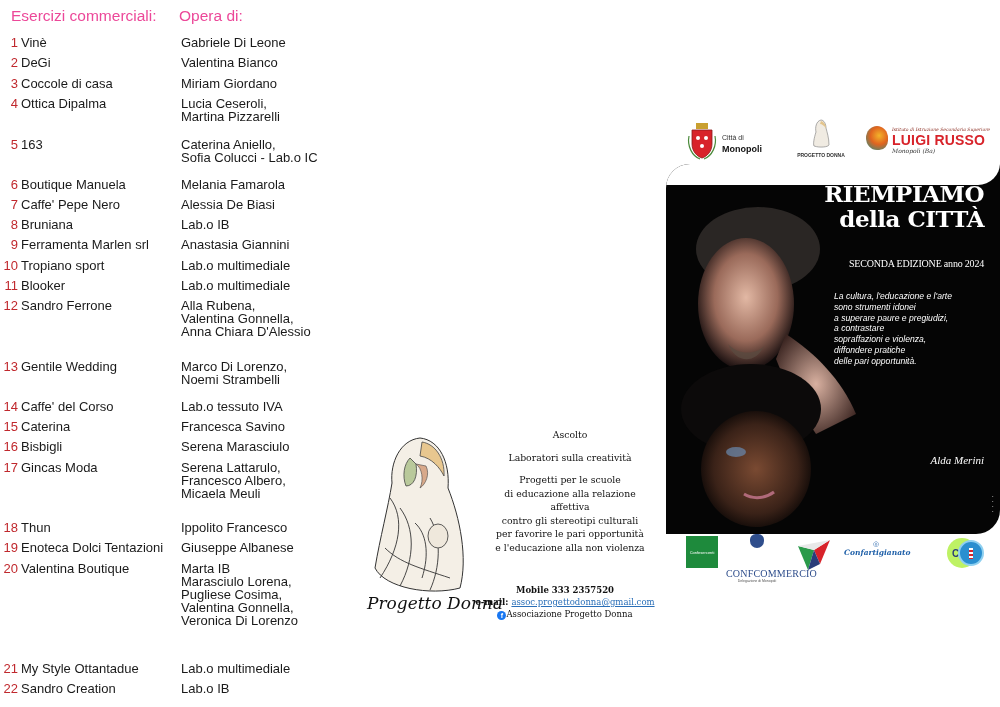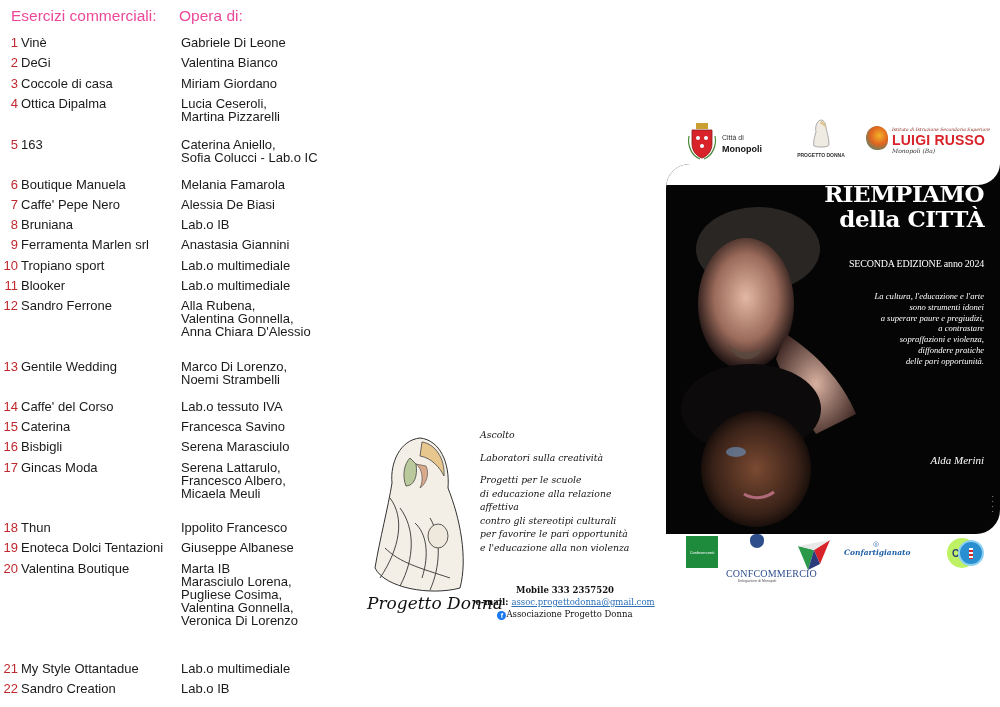--- a/index.html
+++ b/index.html
@@ -14,21 +14,21 @@
   .row { position: absolute; left: 0; width: 340px; font-size: 13px; line-height: 13px; }
   .row .num { position: absolute; right: 322px; color: #c0282d; text-align: right; }
   .row .shop { position: absolute; left: 21px; white-space: nowrap; }
   .row .artists { position: absolute; left: 181px; white-space: nowrap; }
   .row .artists div { line-height: 13px; }
 
   
   .pd-card { position: absolute; left: 340px; top: 410px; width: 320px; height: 220px; }
   .pd-figure { position: absolute; left: 20px; top: 18px; width: 115px; height: 170px; }
   .pd-brand { position: absolute; left: 27px; top: 183px; font-family: "DejaVu Serif", serif; font-style: italic; font-size: 17px; color: #111; }
-  .pd-text { position: absolute; left: 140px; top: 18px; width: 180px; text-align: left; font-family: "DejaVu Serif", serif; font-style: italic; font-size: 9.3px; line-height: 13.5px; color: #111; }
+  .pd-text { position: absolute; left: 140px; top: 18px; width: 180px; text-align: center; font-family: "DejaVu Serif", serif; font-size: 9.3px; line-height: 13.5px; color: #111; }
   .pd-text .gap { height: 9px; }
   .pd-contacts { position: absolute; left: 135px; top: 174px; width: 180px; text-align: center; font-family: "DejaVu Serif", serif; font-size: 8.5px; line-height: 12px; color: #111; }
   .pd-contacts .mail { color: #2a6fb8; text-decoration: underline; }
   .fb-icon { display: inline-block; width: 9px; height: 9px; border-radius: 50%; background: #1877f2; color: #fff; font-size: 7px; line-height: 9px; text-align: center; font-weight: bold; vertical-align: -1px; font-family: "Liberation Sans", sans-serif; }
 
   
   .poster { position: absolute; left: 666px; top: 112px; width: 334px; height: 510px; background: #ffffff; }
   .poster-top { position: absolute; left: 0; top: 0; width: 334px; height: 60px; }
   .poster-dark { position: absolute; left: 0; top: 52px; width: 334px; height: 370px; background: #050505; border-top-left-radius: 24px; border-bottom-right-radius: 24px; overflow: hidden; }
   .poster-dark::before { content: ""; position: absolute; left: 0; top: -1px; width: 334px; height: 22px; background: #fff; border-bottom-right-radius: 22px; }
@@ -49,21 +49,21 @@
   .russo-name { position: absolute; left: 26px; top: 6px; font-size: 14px; font-weight: bold; color: #d8232a; letter-spacing: 0.2px; white-space: nowrap; }
   .russo-city { position: absolute; left: 26px; top: 21px; font-family: "DejaVu Serif", serif; font-style: italic; font-size: 6px; color: #333; white-space: nowrap; }
 
   .photo { position: absolute; left: 0; top: 40px; width: 200px; height: 330px; }
 
   .title { position: absolute; right: 16px; top: 18px; text-align: right; color: #fff; font-family: "DejaVu Serif", serif; font-weight: bold; }
   .title .l1, .title .l2 { font-size: 23px; line-height: 24px; letter-spacing: -0.5px; }
   .title .l3 { font-size: 23px; line-height: 25px; letter-spacing: -0.5px; }
   .edition { position: absolute; right: 16px; top: 94px; color: #fff; font-family: "Liberation Serif", serif; font-size: 10px; letter-spacing: -0.2px; }
 
-  .intro { position: absolute; right: 16px; top: 127px; width: 150px; text-align: right; color: #fff; font-family: Liberation Serif, serif; font-style: italic; font-size: 8.6px; line-height: 10.8px; }
+  .intro { position: absolute; right: 16px; top: 127px; width: 150px; text-align: left; color: #fff; font-family: Liberation Sans, sans-serif; font-style: italic; font-size: 8.6px; line-height: 10.8px; }
   .quote { position: absolute; right: 16px; top: 238px; text-align: right; color: #fff; font-family: "DejaVu Serif", serif; font-weight: bold; font-size: 10.5px; line-height: 12.5px; letter-spacing: -0.3px; }
   .quote-author { position: absolute; right: 16px; top: 290px; color: #fff; font-family: "Liberation Serif", serif; font-style: italic; font-size: 11px; }
   .credit { position: absolute; right: 5px; top: 330px; color: #888; font-size: 4px; writing-mode: vertical-rl; transform: rotate(180deg); }
 
   .sponsors { position: absolute; left: 0; top: 418px; width: 334px; height: 50px; }
   .sp { position: absolute; top: 4px; }
   .sp-green { left: 20px; top: 6px; width: 32px; height: 32px; background: #1e8a3c; display: flex; align-items: center; justify-content: center; }
   .sp-green span { color: #fff; font-size: 4px; }
   .sp-conf { left: 60px; width: 62px; height: 40px; text-align: center; }
   .sp-conf .eagle { width: 14px; height: 14px; background: #2f4e8c; border-radius: 40% 40% 50% 50%; margin: 0 auto; }

